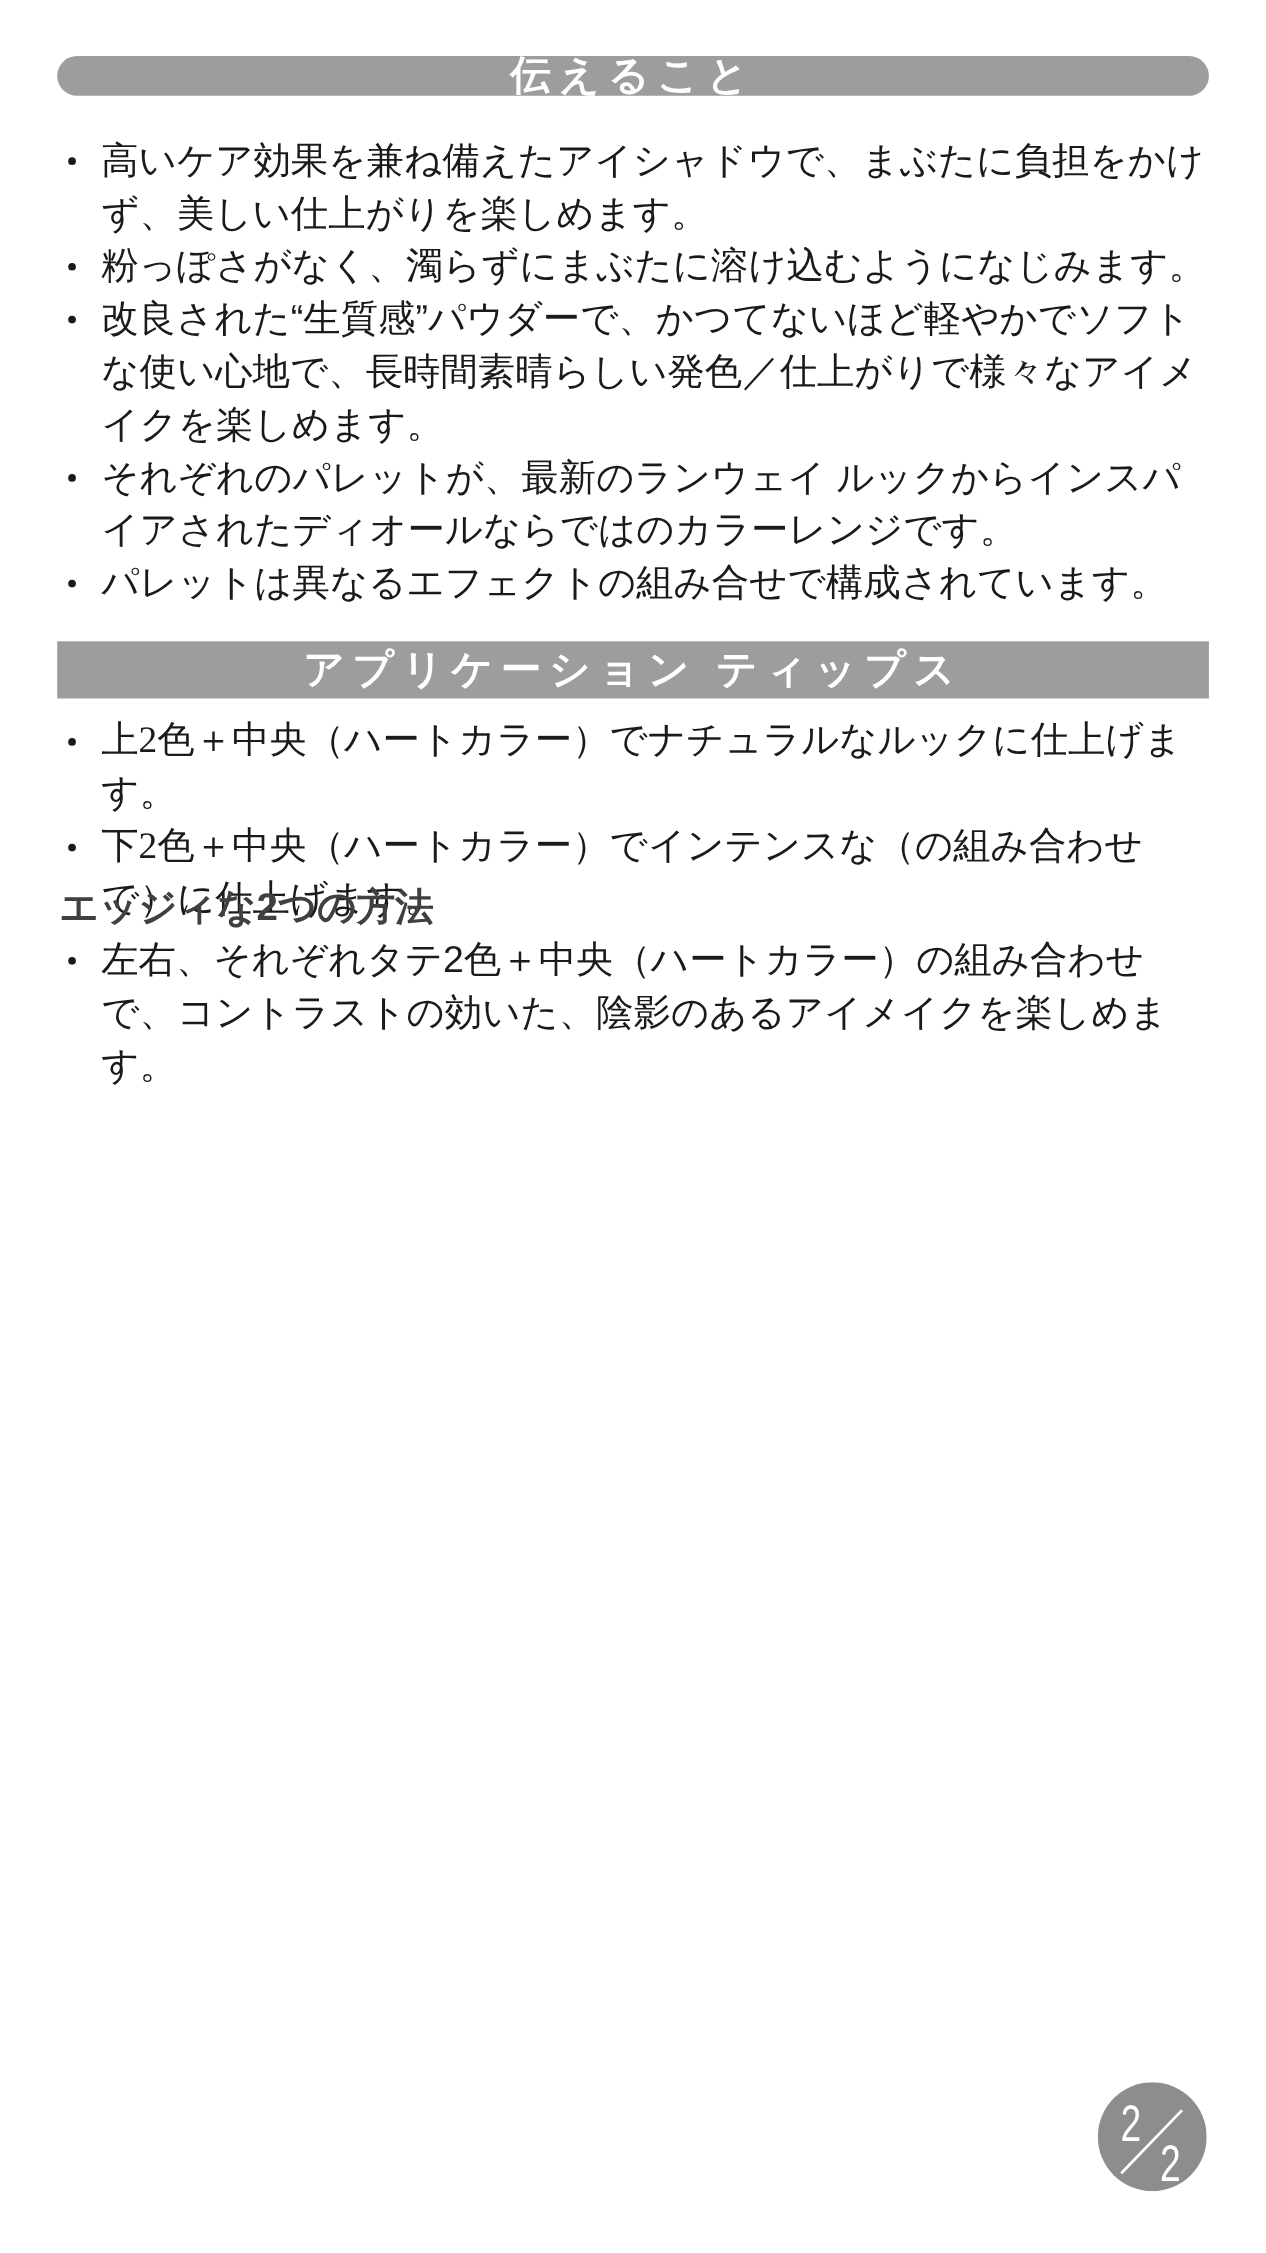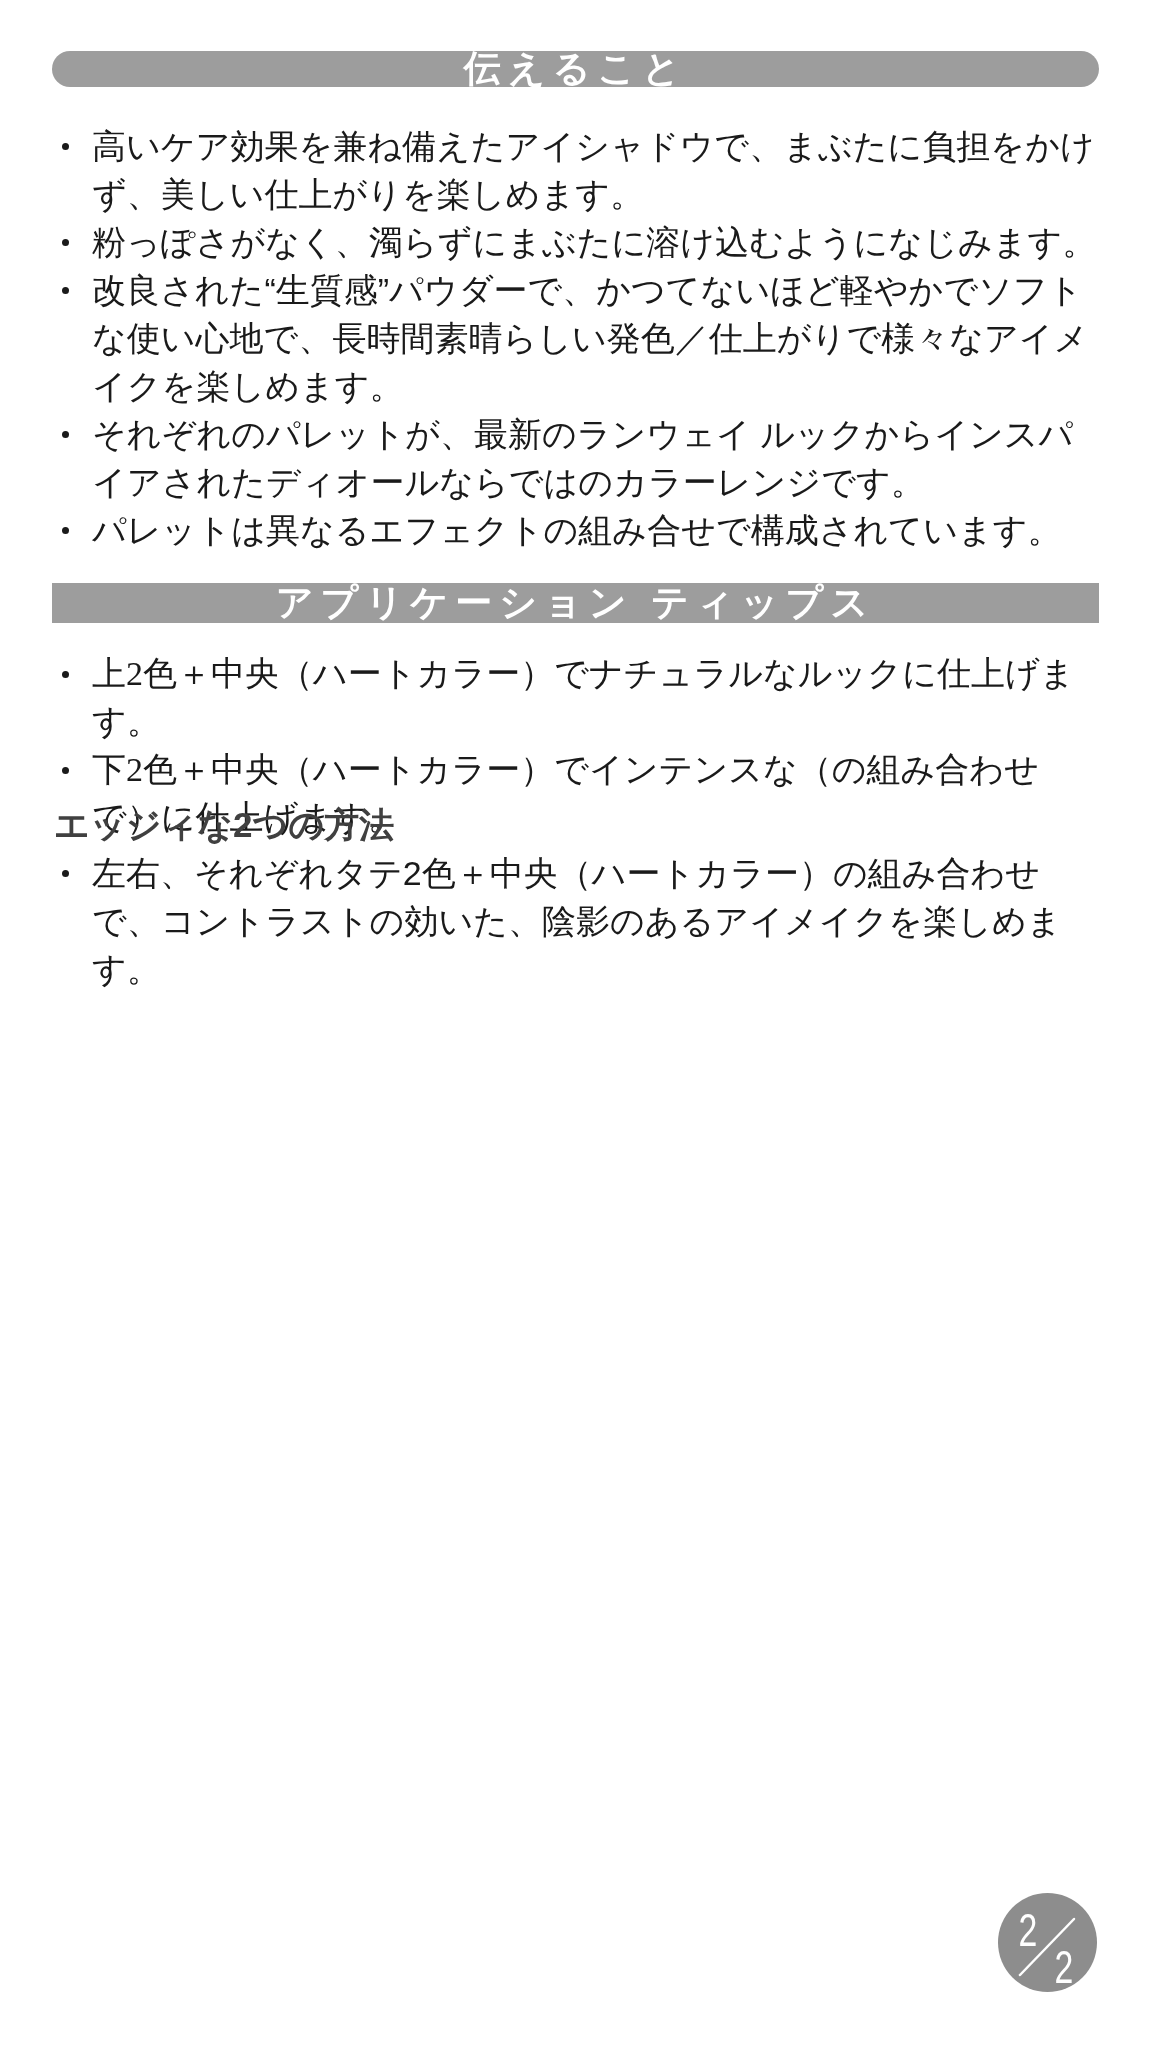--- a/index.html
+++ b/index.html
@@ -17,21 +17,21 @@
     position: absolute;
     left: 52px; width: 1047px;
     background: #9d9d9d;
     color: #ffffff;
     display: flex; align-items: center; justify-content: center;
     font-weight: 700;
     font-size: 37px;
     letter-spacing: 7px;
   }
   #bar1 { top: 51px; height: 36px; border-radius: 22px; }
-  #bar2 { top: 583px; height: 40px; justify-content: center; }
+  #bar2 { top: 583px; height: 52px; justify-content: center; }
 
   ul.bullets {
     position: absolute;
     left: 44px; width: 1056px;
     margin: 0; padding: 0;
     list-style: none;
     font-size: 34px;
     line-height: 48px;
     color: #1a1a1a;
   }

